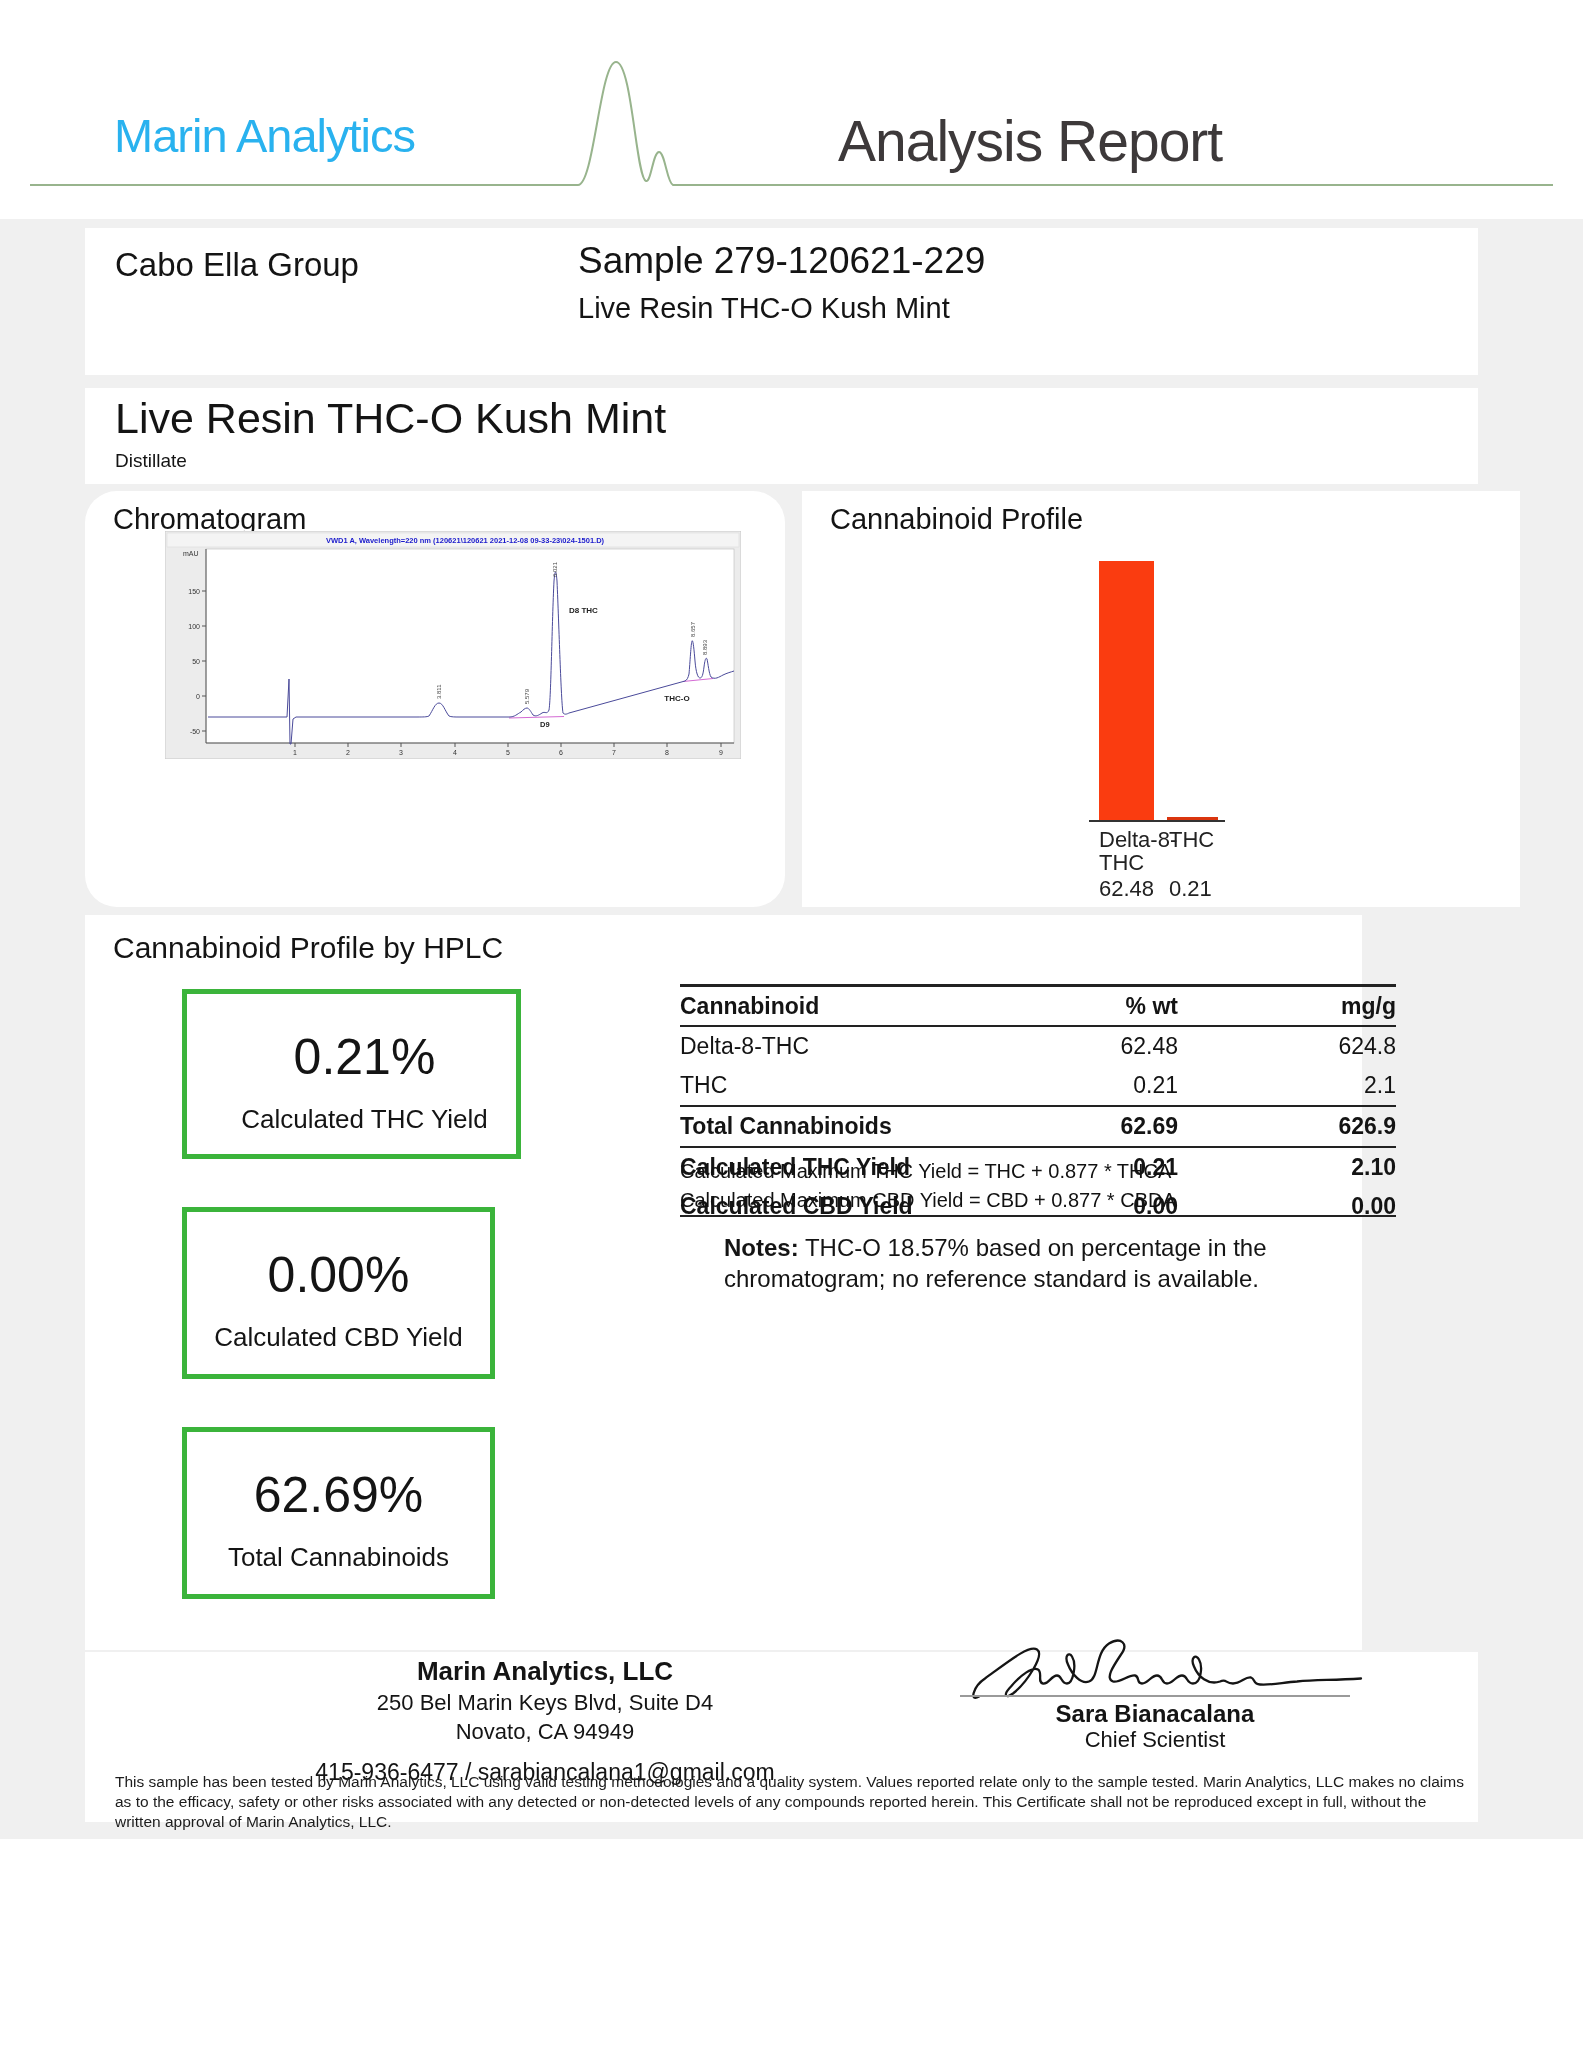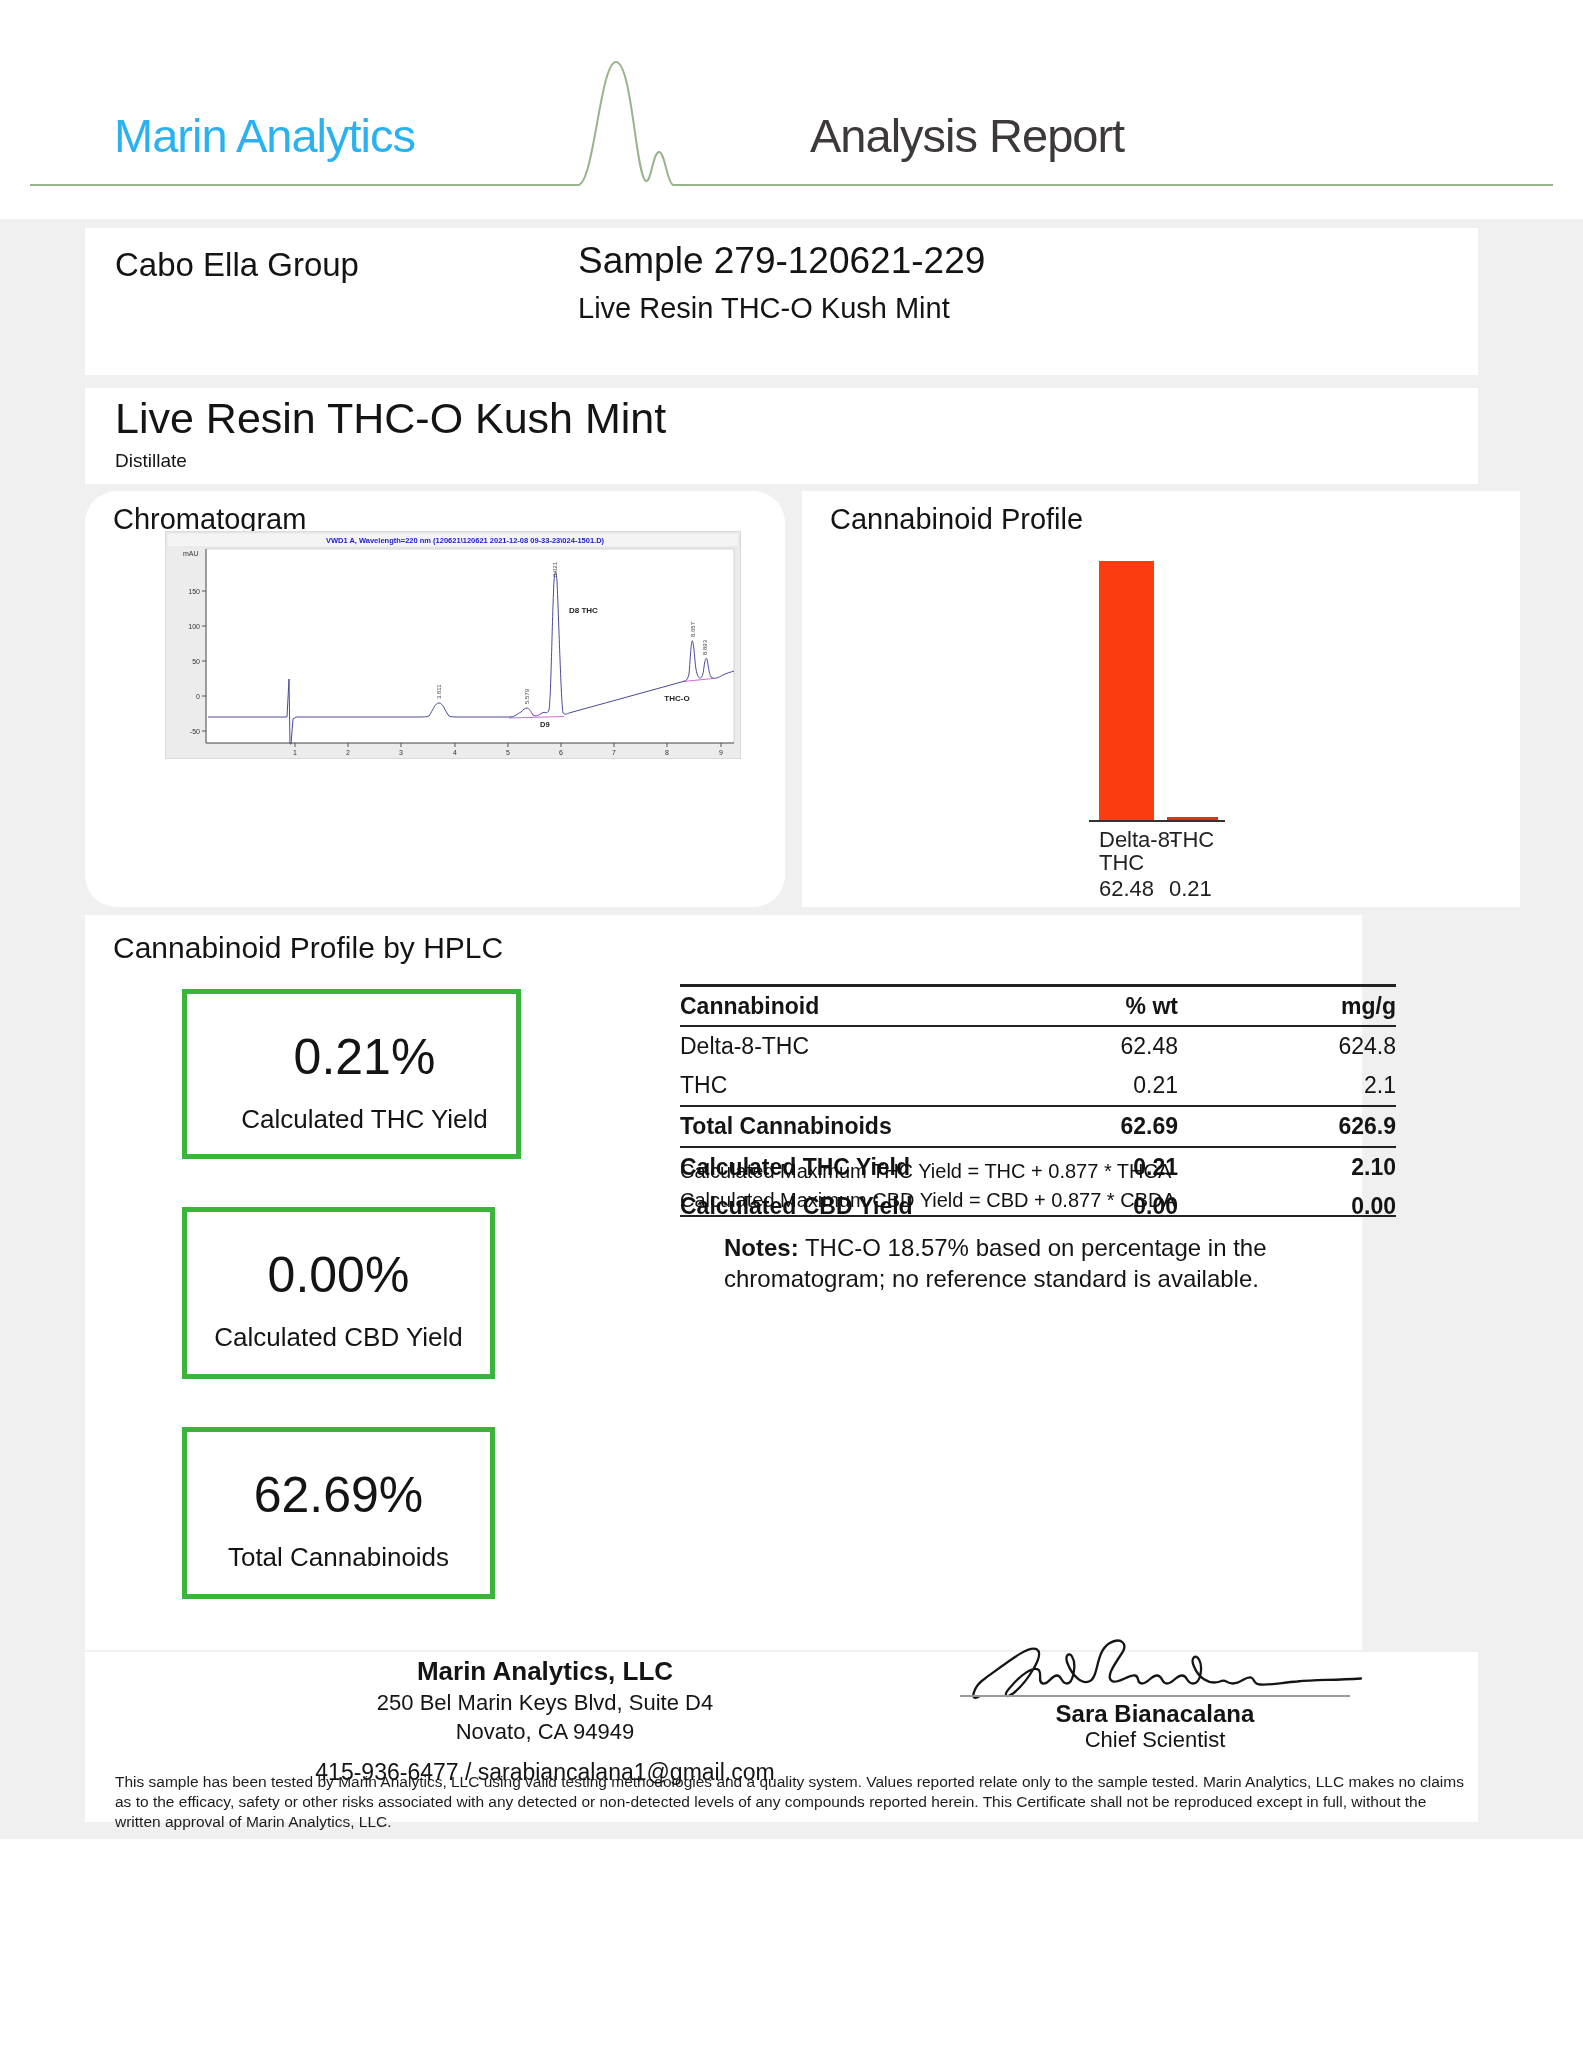--- a/index.html
+++ b/index.html
@@ -3,21 +3,21 @@
 <meta charset="utf-8">
 <style>
   html,body{margin:0;padding:0;background:#ffffff;}
   .page{position:relative;width:1583px;height:2048px;background:#ffffff;
         font-family:"Liberation Sans", sans-serif;color:#141414;overflow:hidden;}
   .backdrop{position:absolute;left:0;top:219px;width:1583px;height:1620px;background:#f0f0f0;}
   .card{position:absolute;background:#ffffff;}
 
   
   .brand{position:absolute;left:74px;top:108px;font-size:47px;color:#29b2ef;letter-spacing:-1px;margin-left:40px;}
-  .report-title{position:absolute;left:810px;top:108px;font-size:47px;color:#3d393a;letter-spacing:-1px;}
+  .report-title{position:absolute;left:838px;top:108px;font-size:57px;color:#3d393a;letter-spacing:-1px;}
   .logo-line{position:absolute;left:0;top:50px;width:1583px;height:140px;}
 
   
   .card1{left:85px;top:228px;width:1393px;height:147px;}
   .client{position:absolute;left:30px;top:18px;font-size:33px;}
   .sample-label{position:absolute;right:0;top:12px;font-size:37px;width:900px;}
   .sample-product{position:absolute;right:0;top:64px;font-size:29px;width:900px;}
   .sample-dates{position:absolute;right:0;top:103px;font-size:20.5px;width:900px;}
 
   

